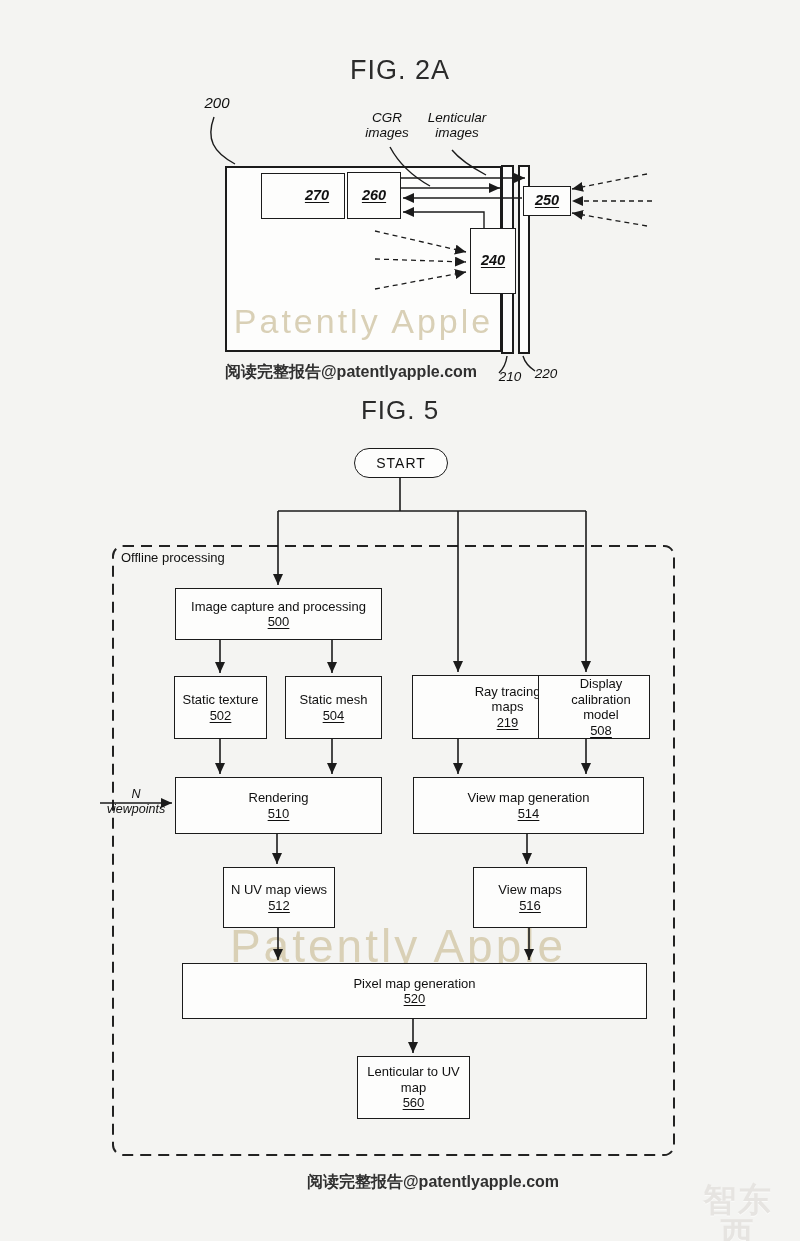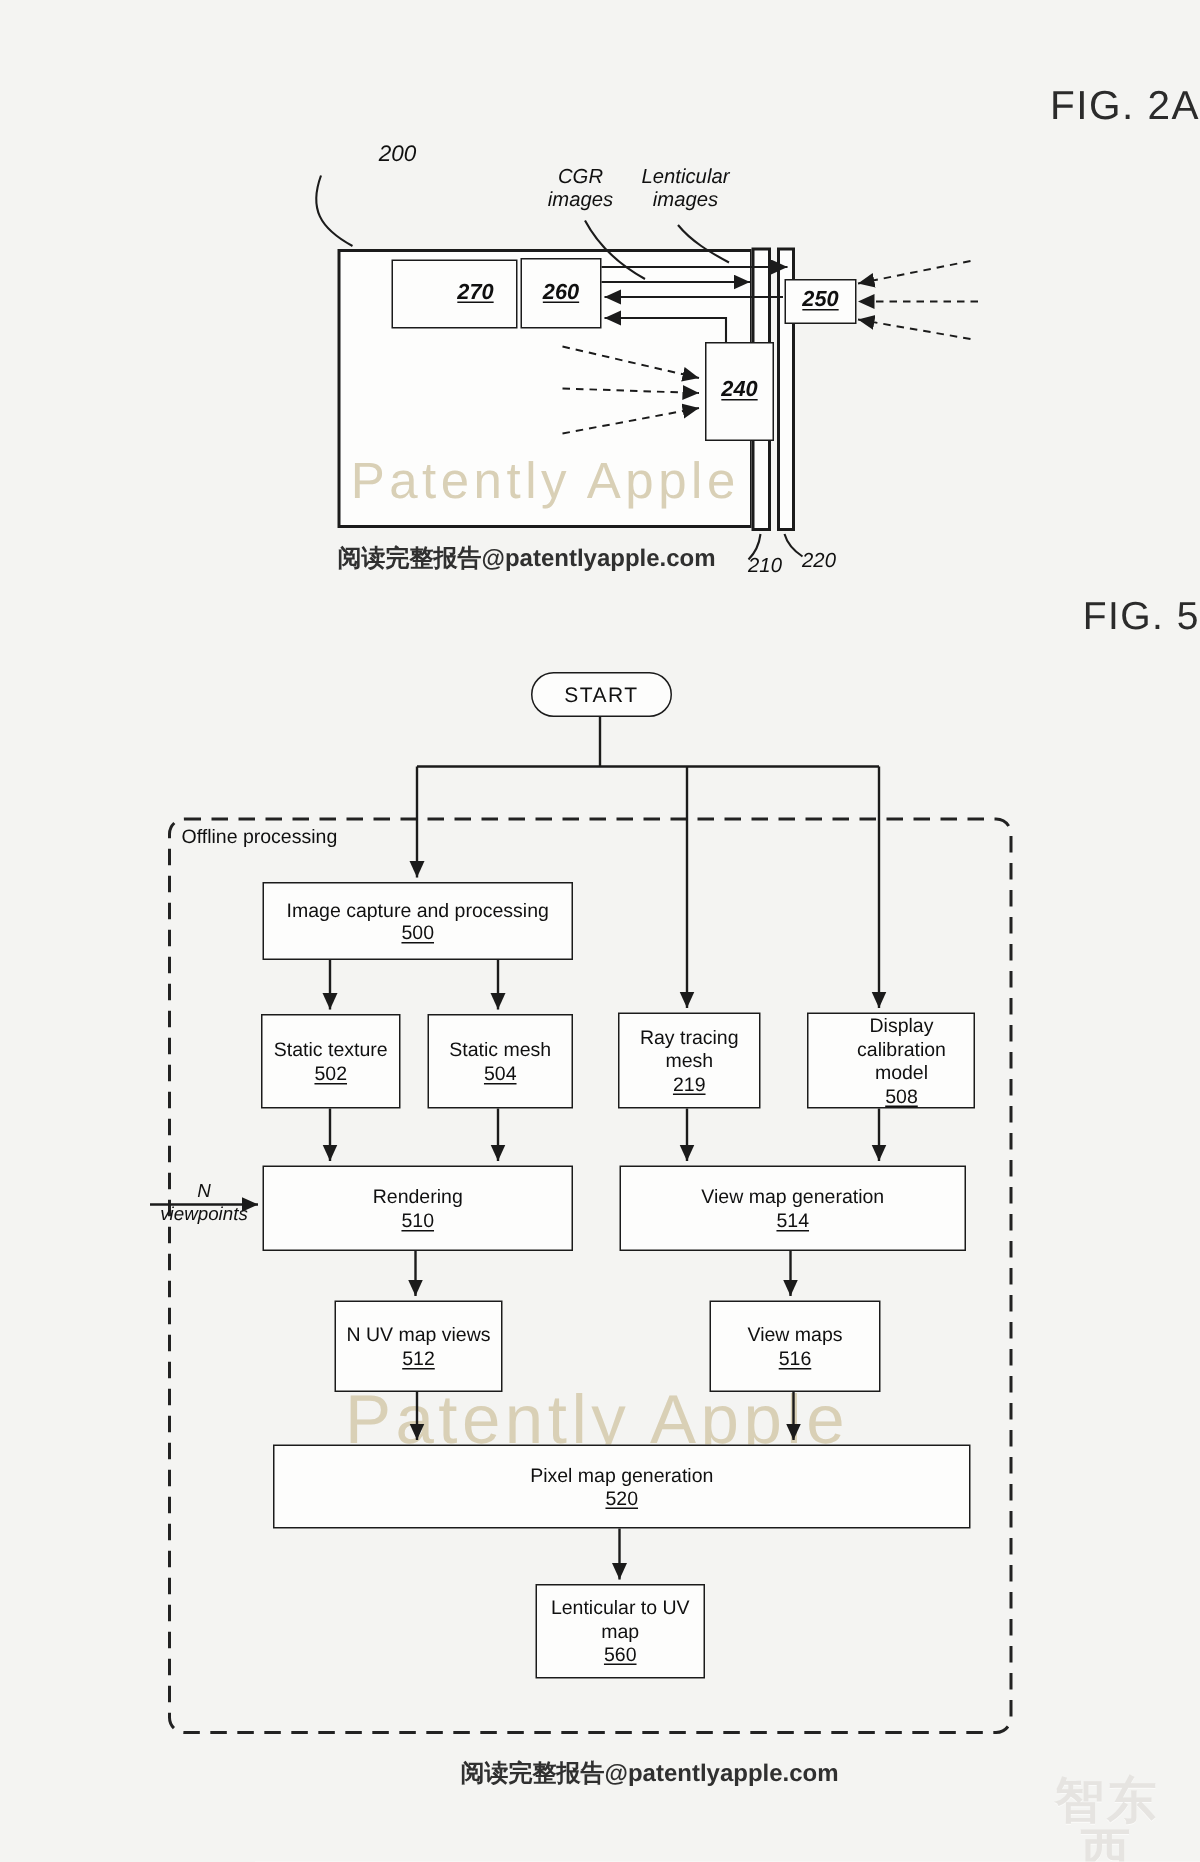--- a/index.html
+++ b/index.html
@@ -9,21 +9,21 @@
   }
   
   .banner{
     position:absolute;left:0;top:0;width:800px;height:43px;background:#8b8b8a;
     display:flex;align-items:center;justify-content:center;z-index:5;
   }
   .banner span{
     color:#fbfaf9;font-size:18px;letter-spacing:2.5px;font-weight:300;
   }
   .figtitle{
-    position:absolute;width:800px;text-align:right;color:#2b2b2b;
+    position:absolute;width:800px;text-align:center;color:#2b2b2b;
     font-size:27px;letter-spacing:1px;font-weight:300;z-index:4;
   }
   
   #wires{position:absolute;left:0;top:0;z-index:2;}
   
   .devbox{position:absolute;background:#fdfdfc;border:2px solid #1b1b1b;z-index:1;}
   
   .pbox{
     position:absolute;background:#fdfdfc;border:1.7px solid #1b1b1b;
     display:flex;flex-direction:column;align-items:center;justify-content:center;
@@ -139,21 +139,21 @@
   <div class="pbox nbox" style="left:347px;top:172px;width:52px;height:45px;">
     <span class="num">260</span>
   </div>
   <div class="pbox nbox" style="left:470px;top:228px;width:44px;height:64px;">
     <span class="num">240</span>
   </div>
   <div class="pbox nbox" style="left:523px;top:186px;width:46px;height:28px;">
     <span class="num">250</span>
   </div>
 
-  <div class="lblI" style="left:197px;top:95px;width:40px;font-size:15px;margin-left:48px;">200</div>
+  <div class="lblI" style="left:197px;top:95px;width:40px;font-size:15px;">200</div>
   <div class="lblI" style="left:356px;top:110px;width:62px;">
     <div>CGR</div>
     <div>images</div>
   </div>
   <div class="lblI" style="left:420px;top:110px;width:74px;">
     <div>Lenticular</div>
     <div>images</div>
   </div>
   <div class="lblI" style="left:494px;top:369px;width:32px;">210</div>
   <div class="lblI" style="left:530px;top:366px;width:32px;">220</div>
@@ -173,23 +173,23 @@
     </div>
 
     <div class="pbox" style="left:174px;top:676px;width:91px;height:61px;">
       <div>Static texture</div>
       <div class="num">502</div>
     </div>
     <div class="pbox" style="left:285px;top:676px;width:95px;height:61px;">
       <div>Static mesh</div>
       <div class="num">504</div>
     </div>
-    <div class="pbox" style="left:412px;top:675px;width:93px;height:62px;">
+    <div class="pbox" style="left:412px;top:675px;width:93px;height:62px;padding-left:48px;">
       <div>Ray tracing</div>
-      <div>mesh</div>
+      <div>maps</div>
       <div class="num">219</div>
     </div>
     <div class="pbox" style="left:538px;top:675px;width:96px;height:62px;padding-left:14px;">
       <div>Display</div>
       <div>calibration model</div>
       <div class="num">508</div>
     </div>
 
     <div class="pbox" style="left:175px;top:777px;width:205px;height:55px;">
       <div>Rendering</div>

